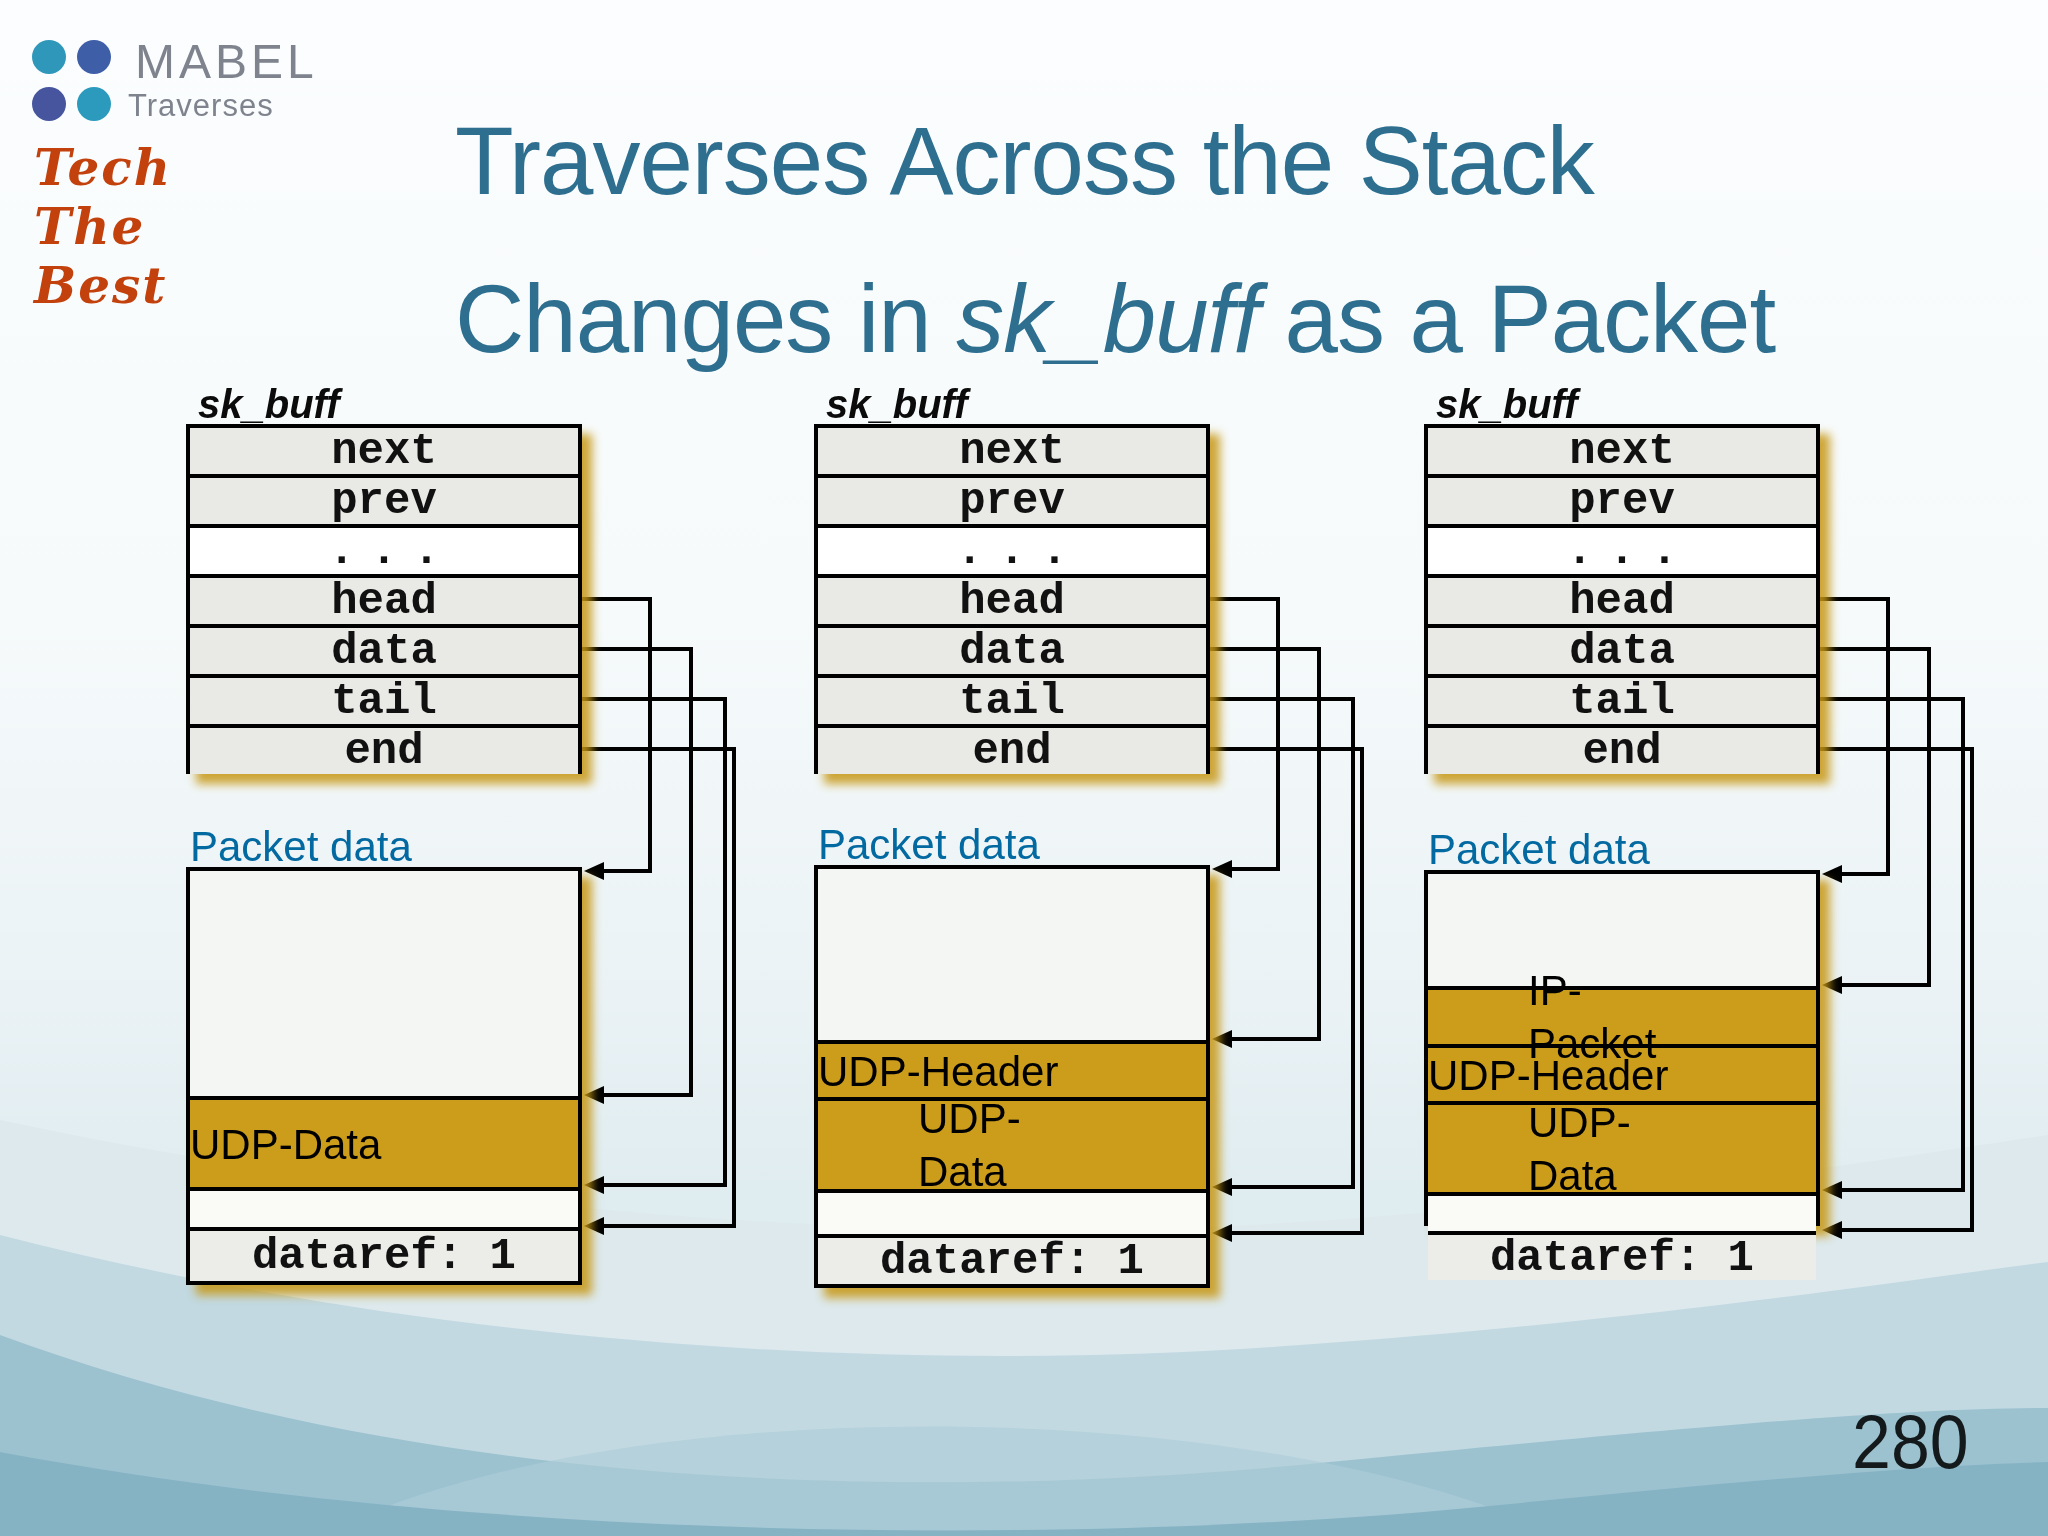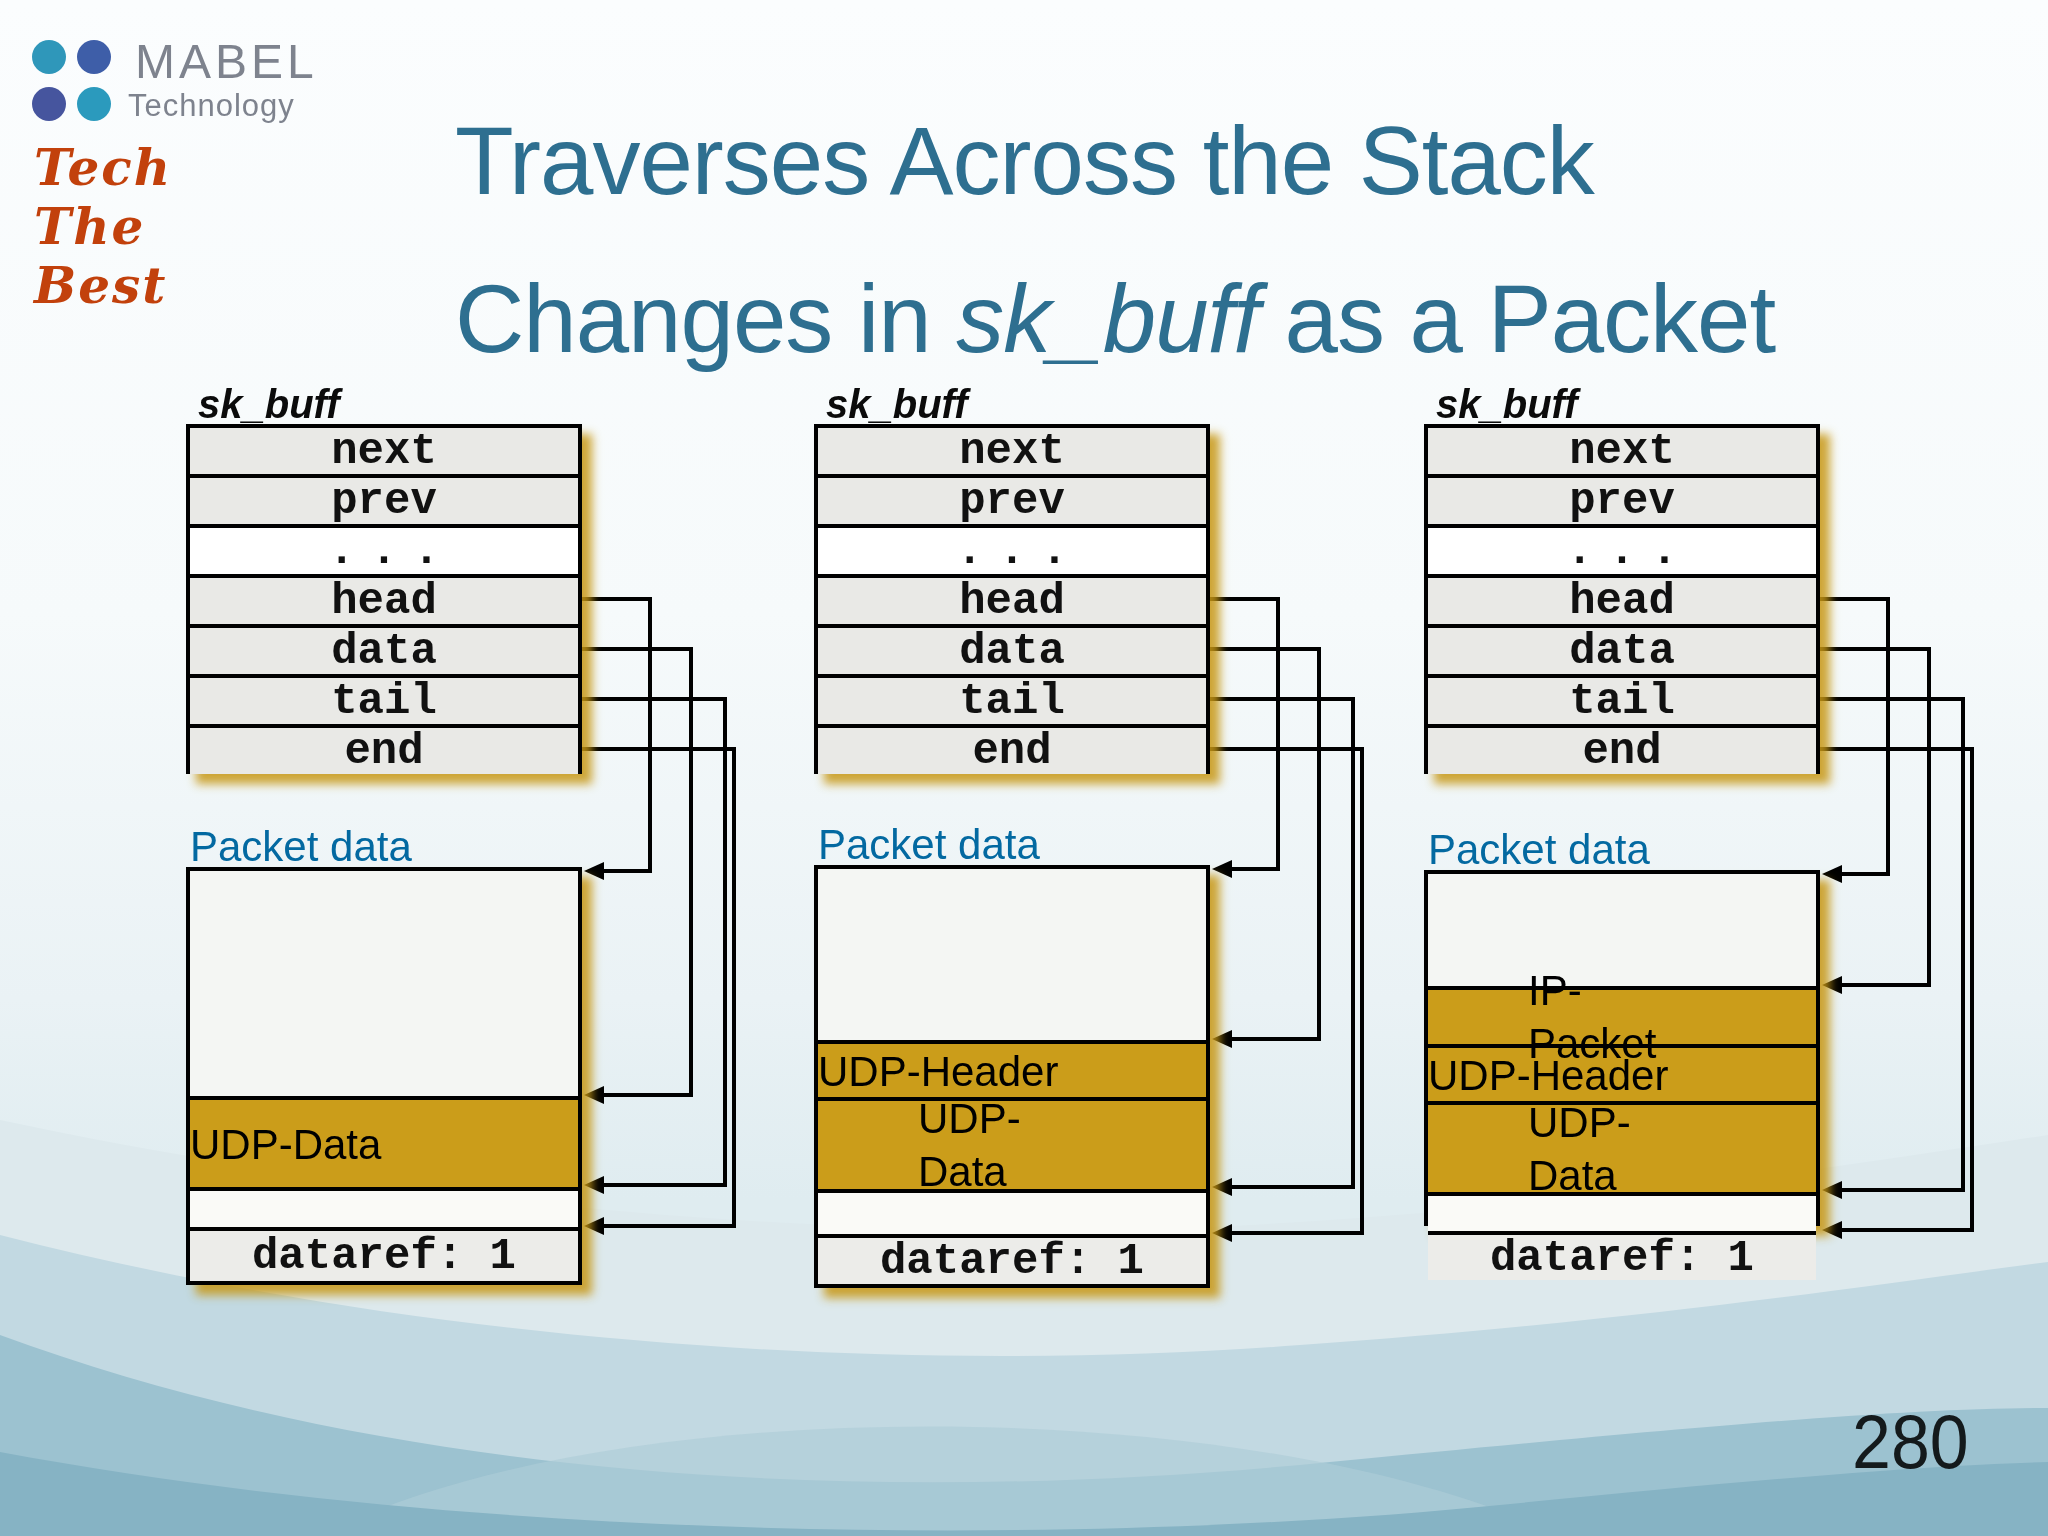--- a/index.html
+++ b/index.html
@@ -69,21 +69,21 @@
   </svg>
 
   <div class="logo">
     <div class="logo-dots">
       <span class="dot-tl"></span>
       <span class="dot-tr"></span>
       <span class="dot-bl"></span>
       <span class="dot-br"></span>
     </div>
     <div class="logo-company">MABEL</div>
-    <div class="logo-division">Technology</div>
+    <div class="logo-division">Traverses</div>
     <div class="logo-tagline">Tech The Best</div>
   </div>
 
   <div class="title">
     <div>Traverses Across the Stack</div>
     <div><span>Changes in </span><span class="emph">sk_buff</span><span> as a Packet</span></div>
   </div>
 
   <svg id="arrows" viewBox="0 0 2048 1536" preserveAspectRatio="none">
       <path d="M 582 599 L 650 599 L 650 871 L 598 871"></path>

